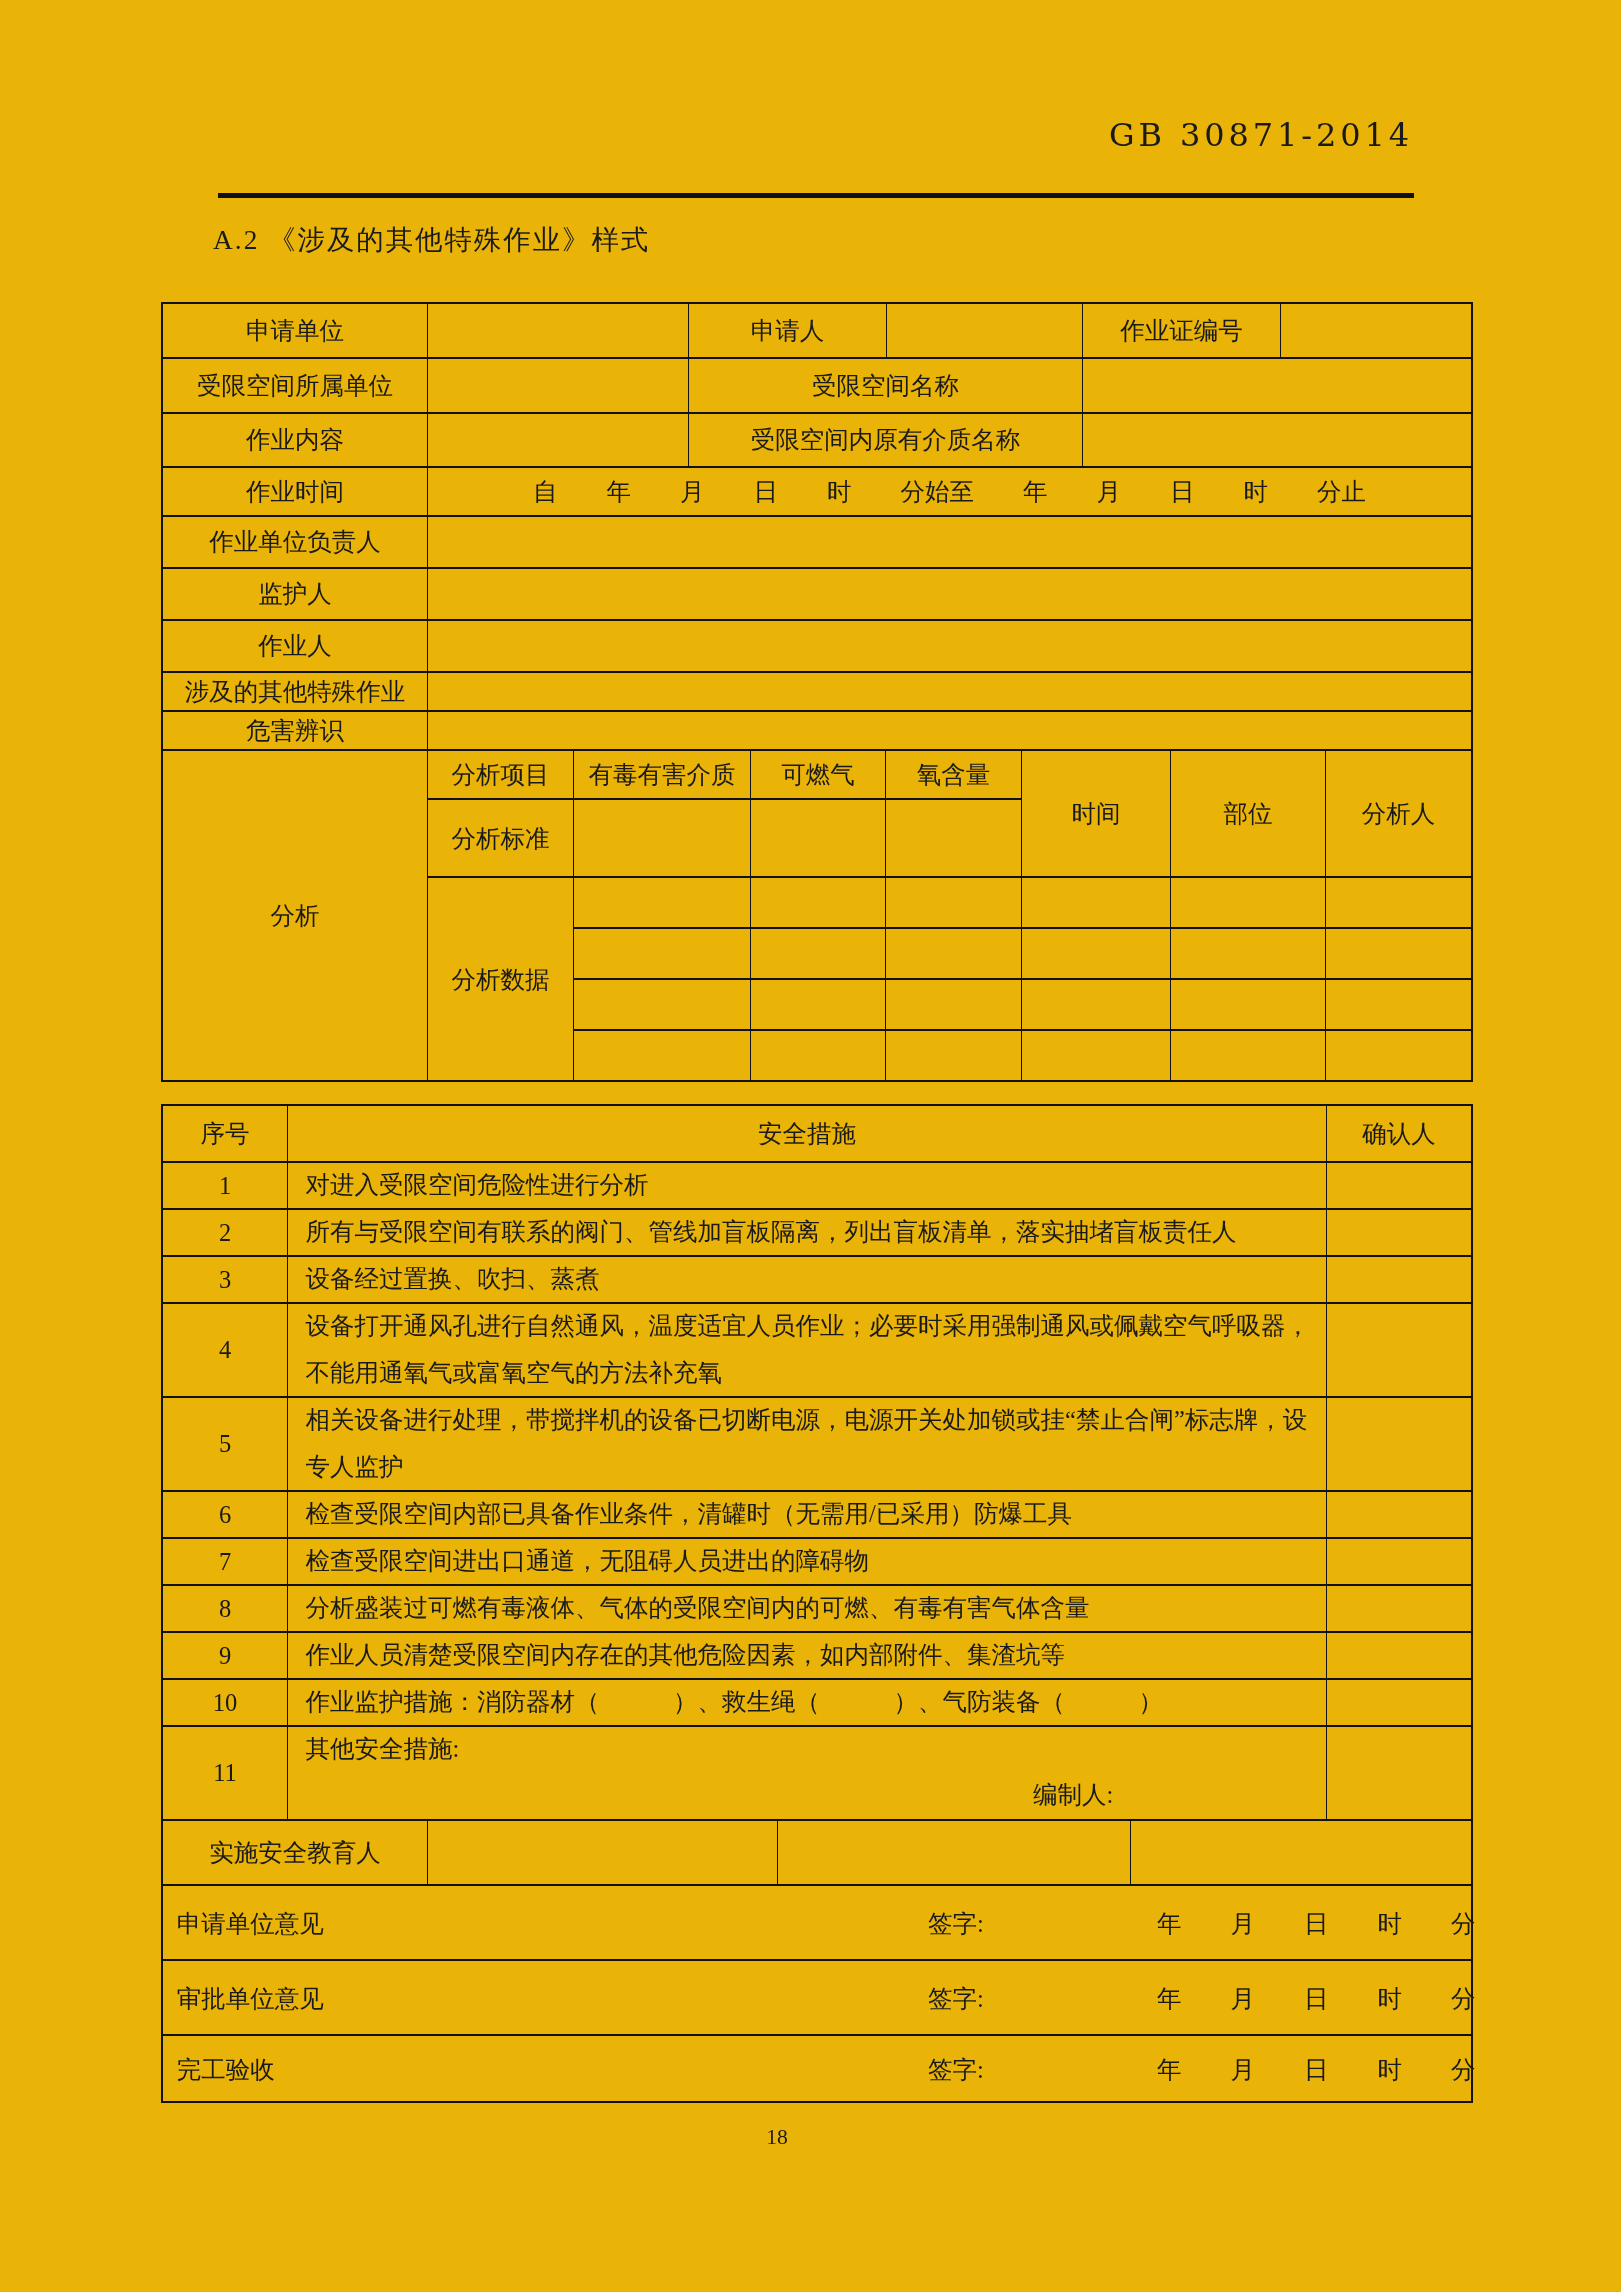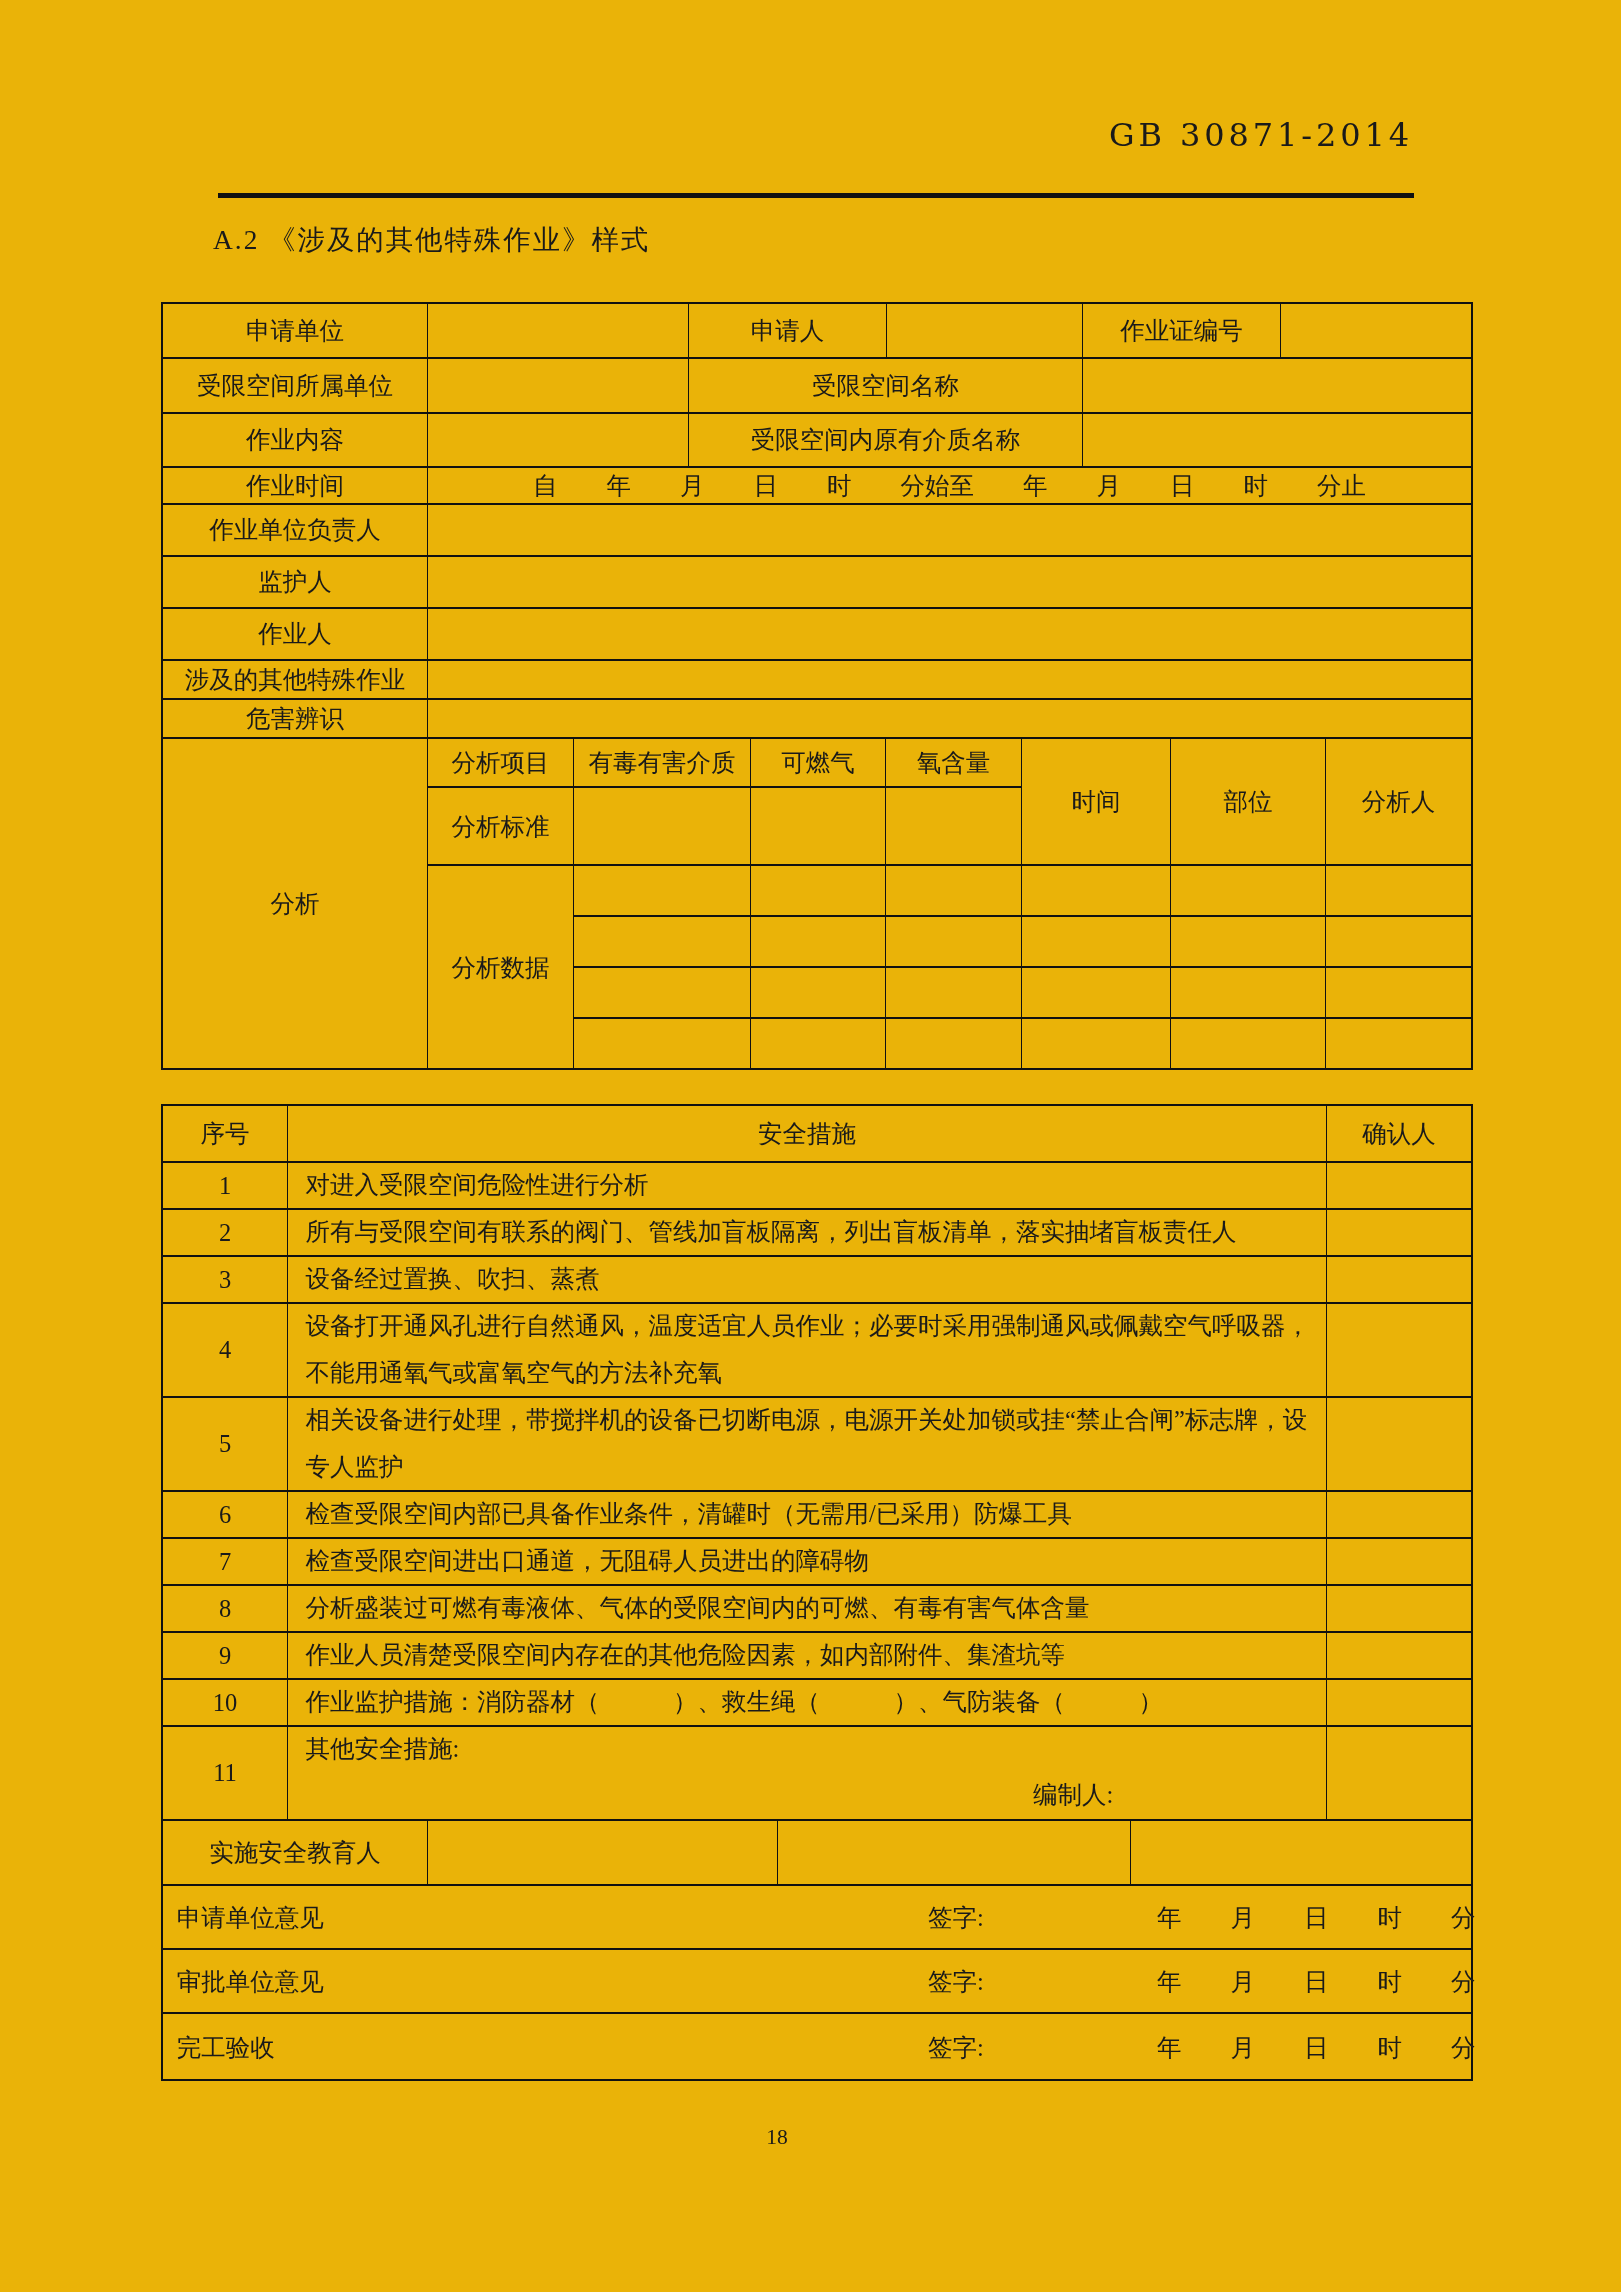--- a/index.html
+++ b/index.html
@@ -22,39 +22,39 @@
   .cell{
     box-sizing:border-box;border-left:1px solid #111;
     display:flex;align-items:center;justify-content:center;
     font-size:24.5px;line-height:1.3;text-align:center;padding:0 3.9px;
   }
   .cell.cfirst{border-left:none;}
   .cell.blank{padding:0;}
   .cell.left{justify-content:flex-start;text-align:left;padding:0 11.8px 0 17.6px;}
   
   #t1{top:302px;}
-  .h54{height:53px}.h56{height:55px}.h55{height:54px}.h50{height:37px}
+  .h54{height:53px}.h56{height:55px}.h55{height:54px}.h50{height:49px}
   .h53{height:52px}.h52{height:39px}
   .w269{flex:0 0 264px}.w266{flex:0 0 261px}.w202{flex:0 0 198px}.w200{flex:0 0 196px}.w402{flex:0 0 394px}.wrest{flex:1 1 auto}
   .time-line{white-space:pre;}
   
   .agrid{
     display:grid;box-sizing:border-box;border-top:2px solid #111;
     grid-template-columns:264px 146px 177px 135px 136px 149px 155px 146px;
     grid-template-rows:47px 78px 51px 51px 51px 51px;
   }
   .ag-cell{
     box-sizing:border-box;border-left:1px solid #111;border-top:2px solid #111;
     display:flex;align-items:center;justify-content:center;font-size:24.5px;
   }
   .ag-cell.r1{border-top:none;}
   .ag-cell.c1{border-left:none;}
   
   #t2{top:1104px;}
-  .h48{height:47px}.h96{height:94px}.h66{height:65px}.h65{height:64px}.h68{height:67px}
+  .h48{height:47px}.h96{height:94px}.h66{height:65px}.h65{height:75px}.h68{height:67px}
   .wno{flex:0 0 124px}.wmeasure{flex:0 0 1039px}.wconfirm{flex:1 1 auto}
   .w357{flex:0 0 350px}.w360{flex:0 0 353px}.w349{flex:1 1 auto}
   .measure-text{align-items:center;line-height:1.9;}
   .mcell-rel{position:relative;justify-content:flex-start;text-align:left;
     padding:5.9px 13.7px 0 17.6px;align-items:flex-start;}
   .compiler{position:absolute;left:745px;bottom:7.8px;font-size:24.5px;}
   .op-row{position:relative;box-sizing:border-box;border-top:2px solid #111;}
   .op-label{position:absolute;left:13.7px;top:50%;transform:translateY(-50%);font-size:24.5px;}
   .op-sign{position:absolute;left:765px;top:50%;transform:translateY(-50%);font-size:24.5px;}
   .op-date{position:absolute;left:994px;top:50%;transform:translateY(-50%);

